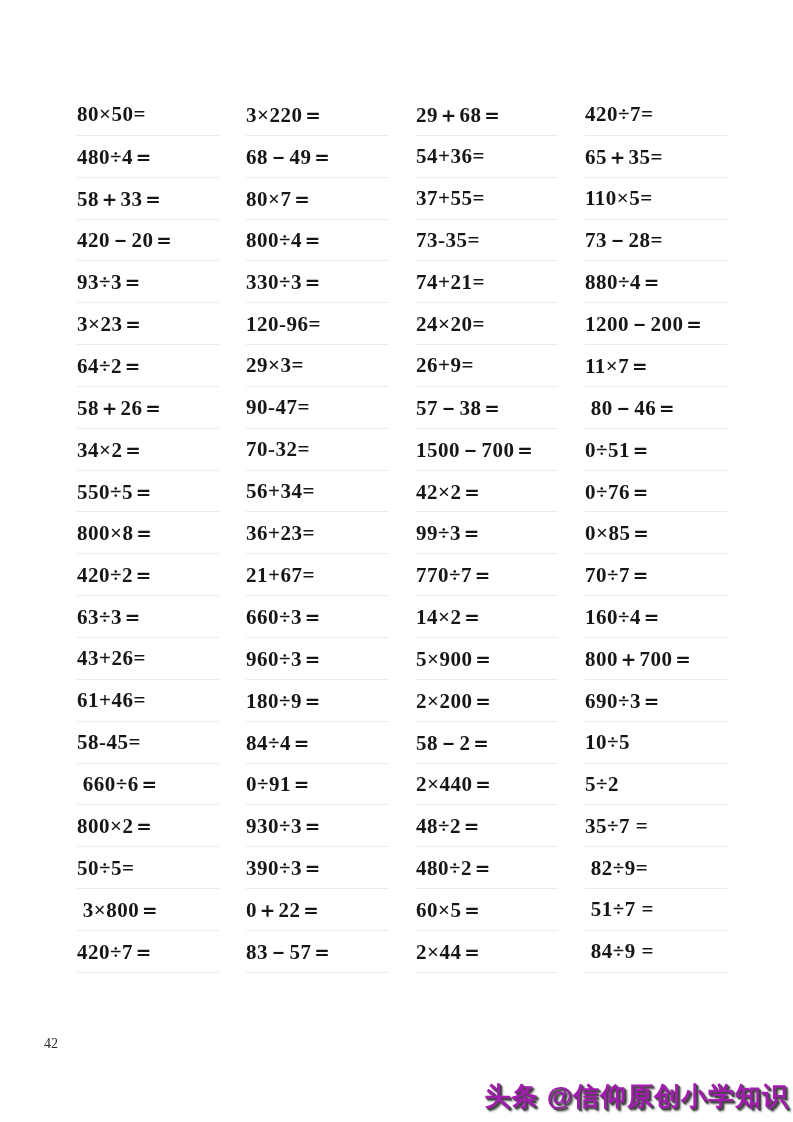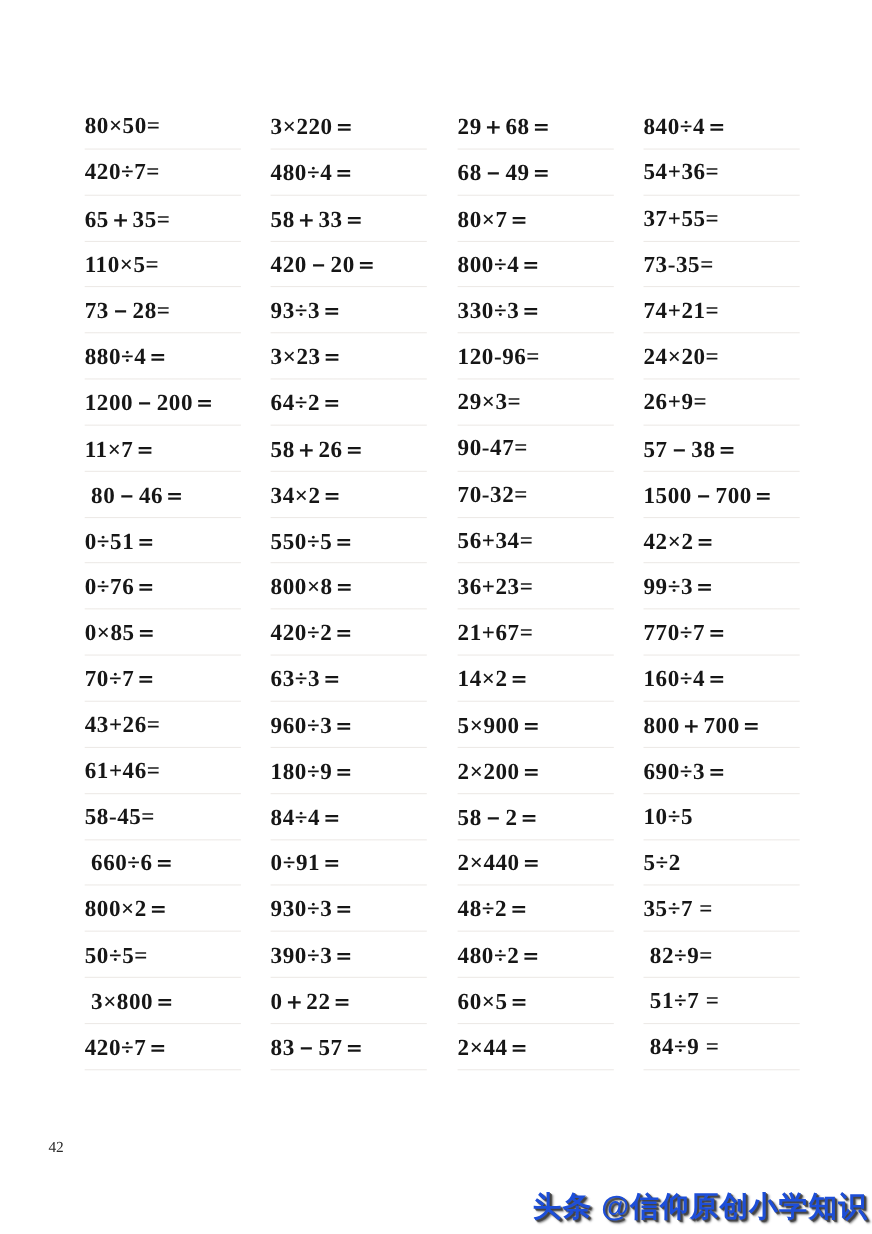--- a/index.html
+++ b/index.html
@@ -51,34 +51,33 @@
     padding-left: 44px;
   }
   .watermark {
     position: absolute;
     top: 1079px;
     right: 4px;
     font-family: "Liberation Sans", sans-serif;
     font-weight: bold;
     font-size: 26px;
     letter-spacing: 1px;
-    color: #1d4ed8;
+    color: #a21caf;
     text-shadow: 2px 2px 1px #434343, 1px 1px 0 #6f6f6f, 3px 3px 2px #8a8a8a;
     white-space: pre;
   }
 </style>
 </head>
 <body>
 
 <div class="sheet">
   <div class="grid" id="problems-grid">
       <div class="cell">80×50=</div>
       <div class="cell">3×220＝</div>
       <div class="cell">29＋68＝</div>
-      <div class="cell">840÷4＝</div>
       <div class="cell">420÷7=</div>
       <div class="cell">480÷4＝</div>
       <div class="cell">68－49＝</div>
       <div class="cell">54+36=</div>
       <div class="cell">65＋35=</div>
       <div class="cell">58＋33＝</div>
       <div class="cell">80×7＝</div>
       <div class="cell">37+55=</div>
       <div class="cell">110×5=</div>
       <div class="cell">420－20＝</div>
@@ -111,20 +110,21 @@
       <div class="cell">0÷76＝</div>
       <div class="cell">800×8＝</div>
       <div class="cell">36+23=</div>
       <div class="cell">99÷3＝</div>
       <div class="cell">0×85＝</div>
       <div class="cell">420÷2＝</div>
       <div class="cell">21+67=</div>
       <div class="cell">770÷7＝</div>
       <div class="cell">70÷7＝</div>
       <div class="cell">63÷3＝</div>
+      <div class="cell">660÷3＝</div>
       <div class="cell">14×2＝</div>
       <div class="cell">160÷4＝</div>
       <div class="cell">43+26=</div>
       <div class="cell">960÷3＝</div>
       <div class="cell">5×900＝</div>
       <div class="cell">800＋700＝</div>
       <div class="cell">61+46=</div>
       <div class="cell">180÷9＝</div>
       <div class="cell">2×200＝</div>
       <div class="cell">690÷3＝</div>

